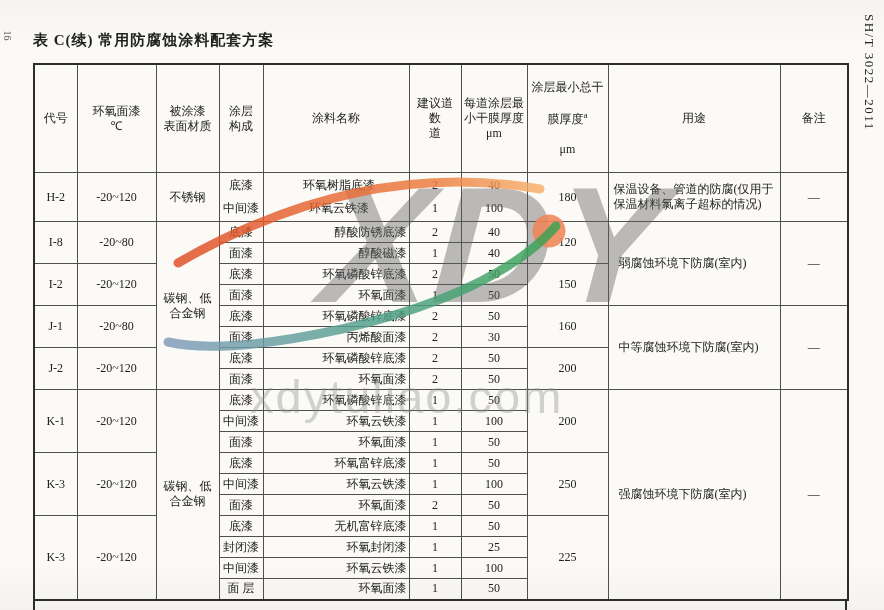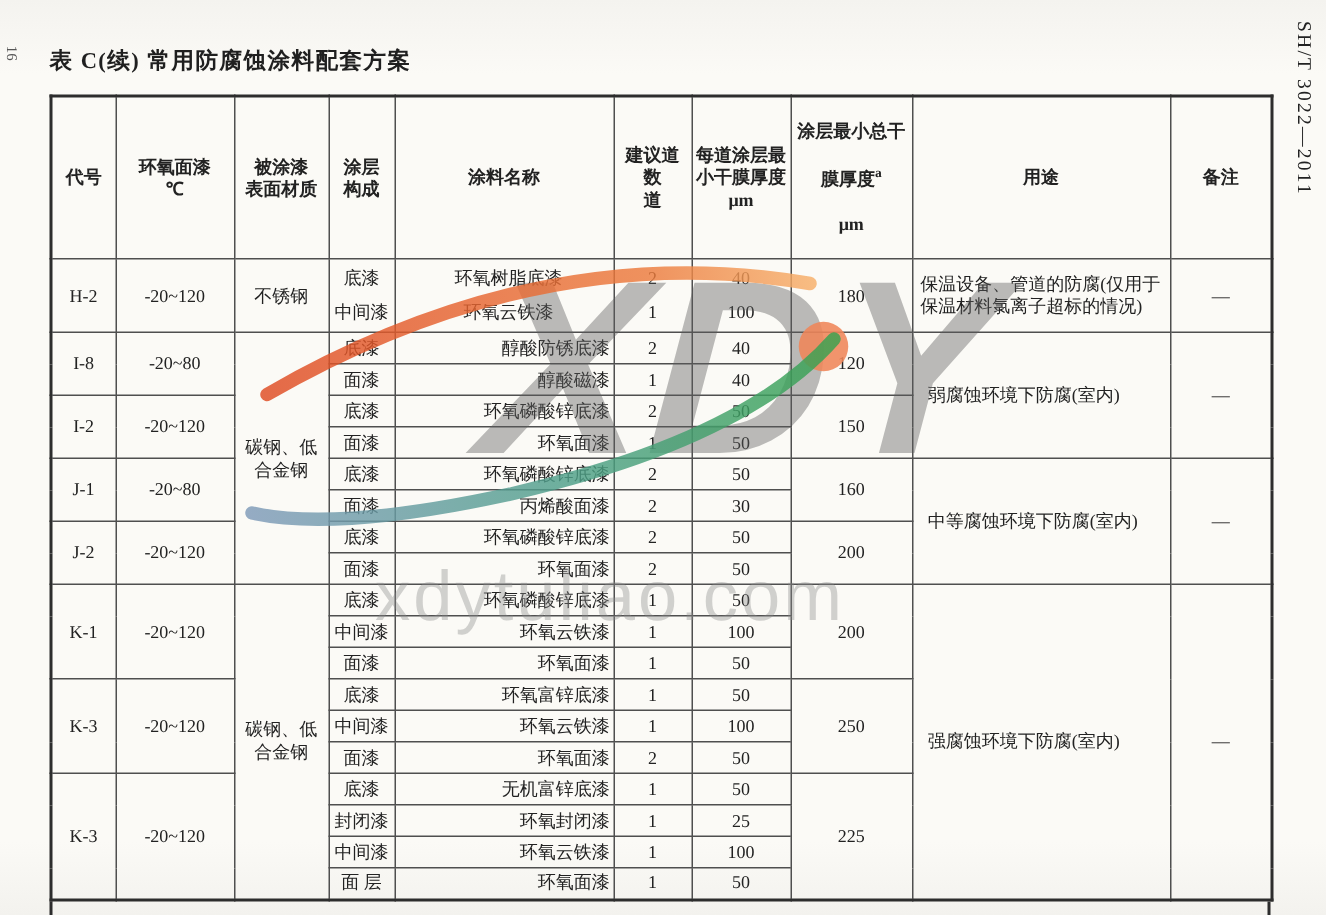--- a/index.html
+++ b/index.html
@@ -7,21 +7,21 @@
     width:884px;height:610px;position:relative;overflow:hidden;
     background:linear-gradient(180deg,#f4f3ef 0%,#fbfaf6 8%,#fbfaf6 92%,#f3f2ee 100%);
     font-family:"Liberation Serif",serif;color:#1f1f1f;
   }
   .page-num{position:absolute;left:2px;top:30px;transform:rotate(90deg);transform-origin:center;font-size:10px;color:#555;}
   .doc-title{position:absolute;top:31px;left:33px;width:814px;text-align:left;font-size:15px;font-weight:bold;letter-spacing:1px;}
   .std-code{position:absolute;left:877px;top:14px;transform:rotate(90deg);transform-origin:0 0;font-size:13px;letter-spacing:1.5px;white-space:nowrap;color:#222;}
   .table-wrap{position:absolute;left:33px;top:63px;width:814px;z-index:1;}
   table{border-collapse:collapse;table-layout:fixed;width:814px;border:2px solid #2d2d2d;}
   th,td{border:1px solid #4f4f4f;font-size:12px;font-weight:normal;text-align:center;vertical-align:middle;padding:0 2px;line-height:1.25;overflow:hidden;color:#222;}
-  th{white-space:pre-line;font-weight:bold;}
+  th{white-space:pre-line;}
   tr.h-header{height:47px;}
   tr.h-single{height:49px;}
   tr.h-sub{height:21px;}
   td.coating{text-align:right;padding-left:0;}
   td.use{text-align:left;padding:2px 6px 2px 10px;}
   td.use-center{text-align:left;padding:2px 5px;}
   td.stack div{line-height:23px;}
   td.stack div.coat-line{text-align:center;padding-left:6px;}
   sup{font-size:9px;}
   .footnotes{border:2px solid #2d2d2d;border-top:none;padding:6px 10px 7px 26px;font-size:12px;line-height:17px;background:transparent;}

